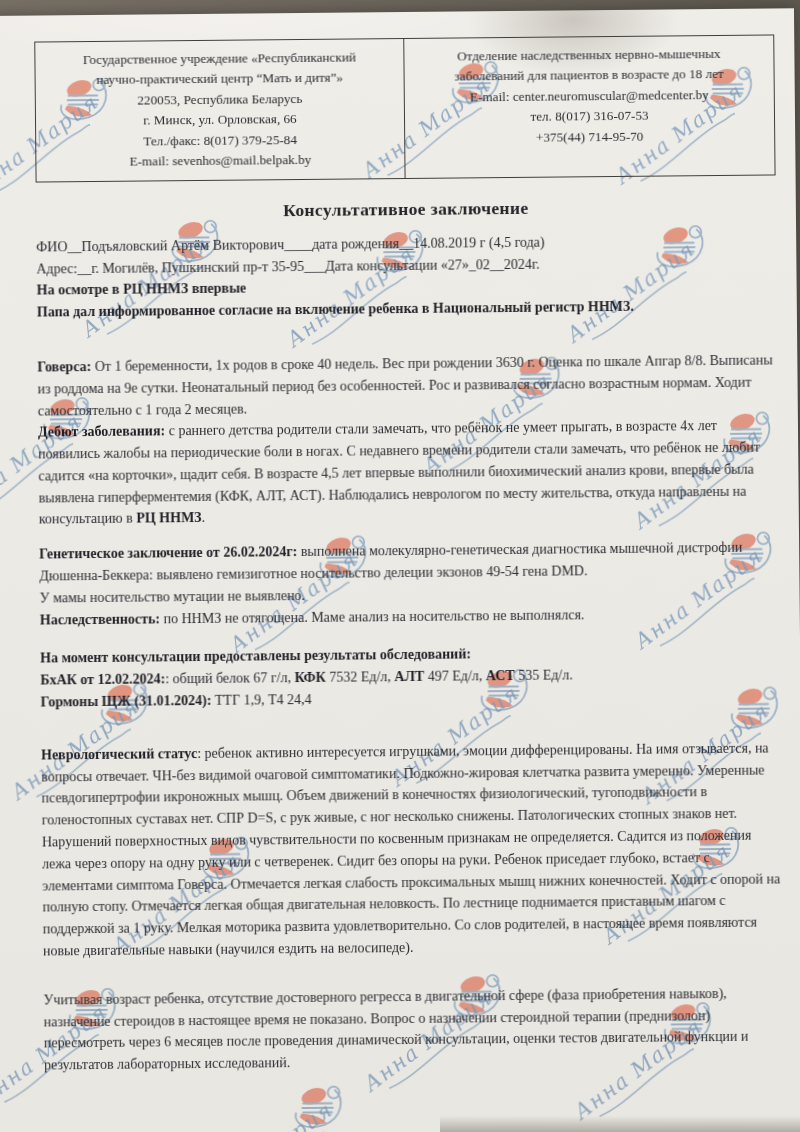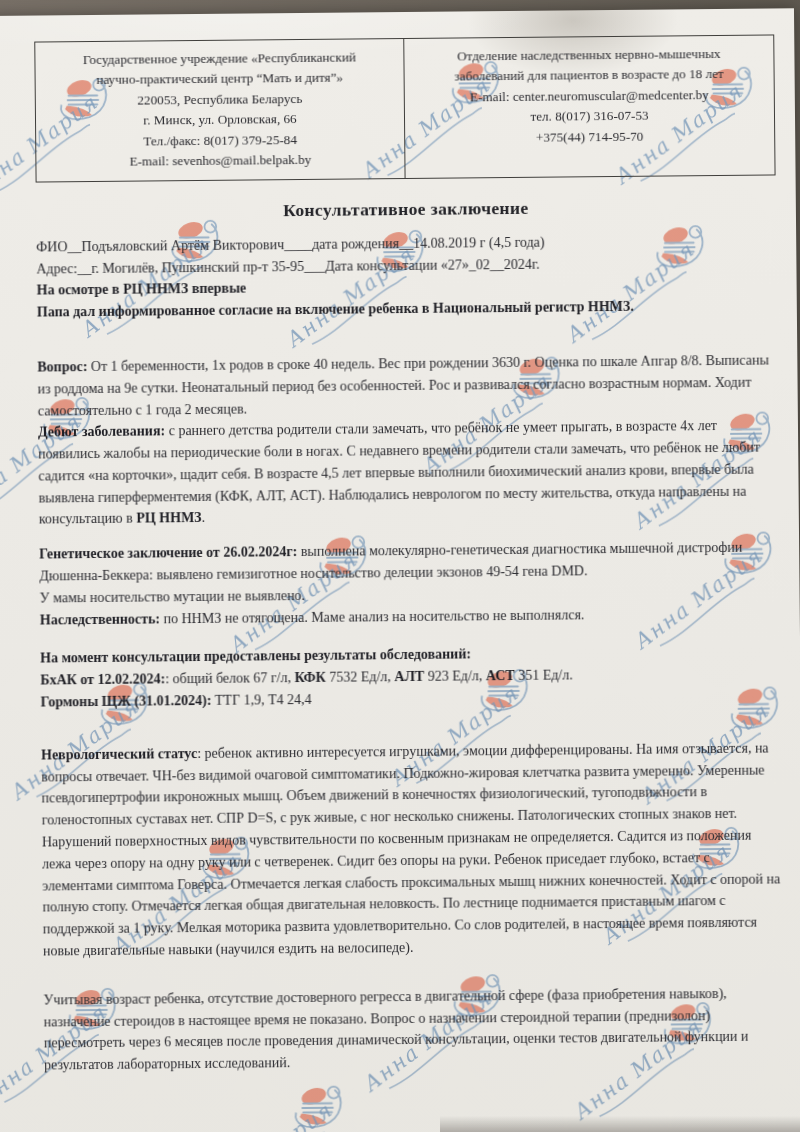--- a/index.html
+++ b/index.html
@@ -401,40 +401,40 @@
     <div class="doc-title">Консультативное заключение</div>
 
     <div class="patient">
       <div class="pline">ФИО__Подъяловский Артём Викторович____дата рождения__14.08.2019 г (4,5 года)</div>
       <div class="pline">Адрес:__г. Могилёв, Пушкинский пр-т 35-95___Дата консультации «27»_02__2024г.</div>
       <div class="pline lb">На осмотре в РЦ ННМЗ впервые</div>
       <div class="pline lb">Папа дал информированное согласие на включение ребенка в Национальный регистр ННМЗ.</div>
     </div>
 
     <div class="para m-anam">
-      <span class="lb">Вопрос:</span><span> От 1 беременности, 1х родов в сроке  40 недель. Вес при рождении 3630 г.  Оценка по шкале Апгар 8/8. Выписаны из роддома на 9е сутки.  Неонатальный период без особенностей. Рос и развивался согласно возрастным нормам. Ходит самостоятельно с 1 года 2 месяцев.</span>
+      <span class="lb">Говерса:</span><span> От 1 беременности, 1х родов в сроке  40 недель. Вес при рождении 3630 г.  Оценка по шкале Апгар 8/8. Выписаны из роддома на 9е сутки.  Неонатальный период без особенностей. Рос и развивался согласно возрастным нормам. Ходит самостоятельно с 1 года 2 месяцев.</span>
     </div>
 
     <div class="para">
       <span class="lb">Дебют заболевания:</span><span> с раннего детства родители стали замечать, что ребёнок не умеет прыгать, в возрасте 4х лет появились жалобы на периодические боли в ногах. С недавнего времени родители стали замечать, что ребёнок не любит садится «на корточки», щадит себя. В возрасте 4,5 лет впервые выполнили биохимический анализ крови, впервые была выявлена гиперферментемия (КФК, АЛТ, АСТ). Наблюдались неврологом по месту жительства, откуда направлены на консультацию в </span><span class="lb">РЦ ННМЗ</span><span>.</span>
     </div>
 
     <div class="para m-gen">
       <span class="lb">Генетическое заключение от 26.02.2024г:</span><span> выполнена молекулярно-генетическая диагностика мышечной дистрофии Дюшенна-Беккера: выявлено гемизиготное носительство  делеции экзонов 49-54 гена DMD.</span><br>
       <span>У мамы носительство мутации не выявлено.</span>
     </div>
 
     <div class="para">
       <span class="lb">Наследственность:</span><span> по ННМЗ не отягощена. Маме анализ на носительство не выполнялся.</span>
     </div>
 
     <div class="para m-res">
       <div class="lb">На момент консультации предоставлены результаты обследований:</div>
       <div>
-        <span class="lb">БхАК от 12.02.2024:</span><span>: общий белок 67 г/л, </span><span class="lb">КФК</span><span> 7532  Ед/л, </span><span class="lb">АЛТ</span><span> 923 Ед/л, </span><span class="lb">АСТ</span><span> 351 Ед/л.</span>
+        <span class="lb">БхАК от 12.02.2024:</span><span>: общий белок 67 г/л, </span><span class="lb">КФК</span><span> 7532  Ед/л, </span><span class="lb">АЛТ</span><span> 497 Ед/л, </span><span class="lb">АСТ</span><span> 535 Ед/л.</span>
       </div>
       <div>
         <span class="lb">Гормоны ЩЖ (31.01.2024):</span><span> ТТГ 1,9, Т4 24,4</span>
       </div>
     </div>
 
     <div class="para m-neuro">
       <span class="lb">Неврологический статус</span><span>: ребенок активно интересуется игрушками, эмоции дифференцированы. На имя отзывается, на вопросы отвечает. ЧН-без видимой очаговой симптоматики. Подкожно-жировая клетчатка развита умеренно. Умеренные псевдогипертрофии икроножных мышц. Объем движений в конечностях физиологический, тугоподвижности в голеностопных суставах нет. СПР D=S, с рук живые, с ног несколько снижены. Патологических стопных знаков нет. Нарушений поверхностных видов чувствительности по косвенным признакам не определяется. Садится из положения лежа через опору на одну руку или с четверенек. Сидит без опоры на руки.  Ребенок приседает глубоко, встает с элементами симптома Говерса. Отмечается легкая слабость проксимальных мышц нижних конечностей. Ходит с опорой на полную стопу. Отмечается легкая общая двигательная неловкость. По лестнице поднимается приставным шагом с поддержкой за 1 руку. Мелкая моторика развита удовлетворительно. Со слов родителей, в настоящее время появляются новые двигательные навыки (научился ездить на велосипеде).</span>
     </div>
 

